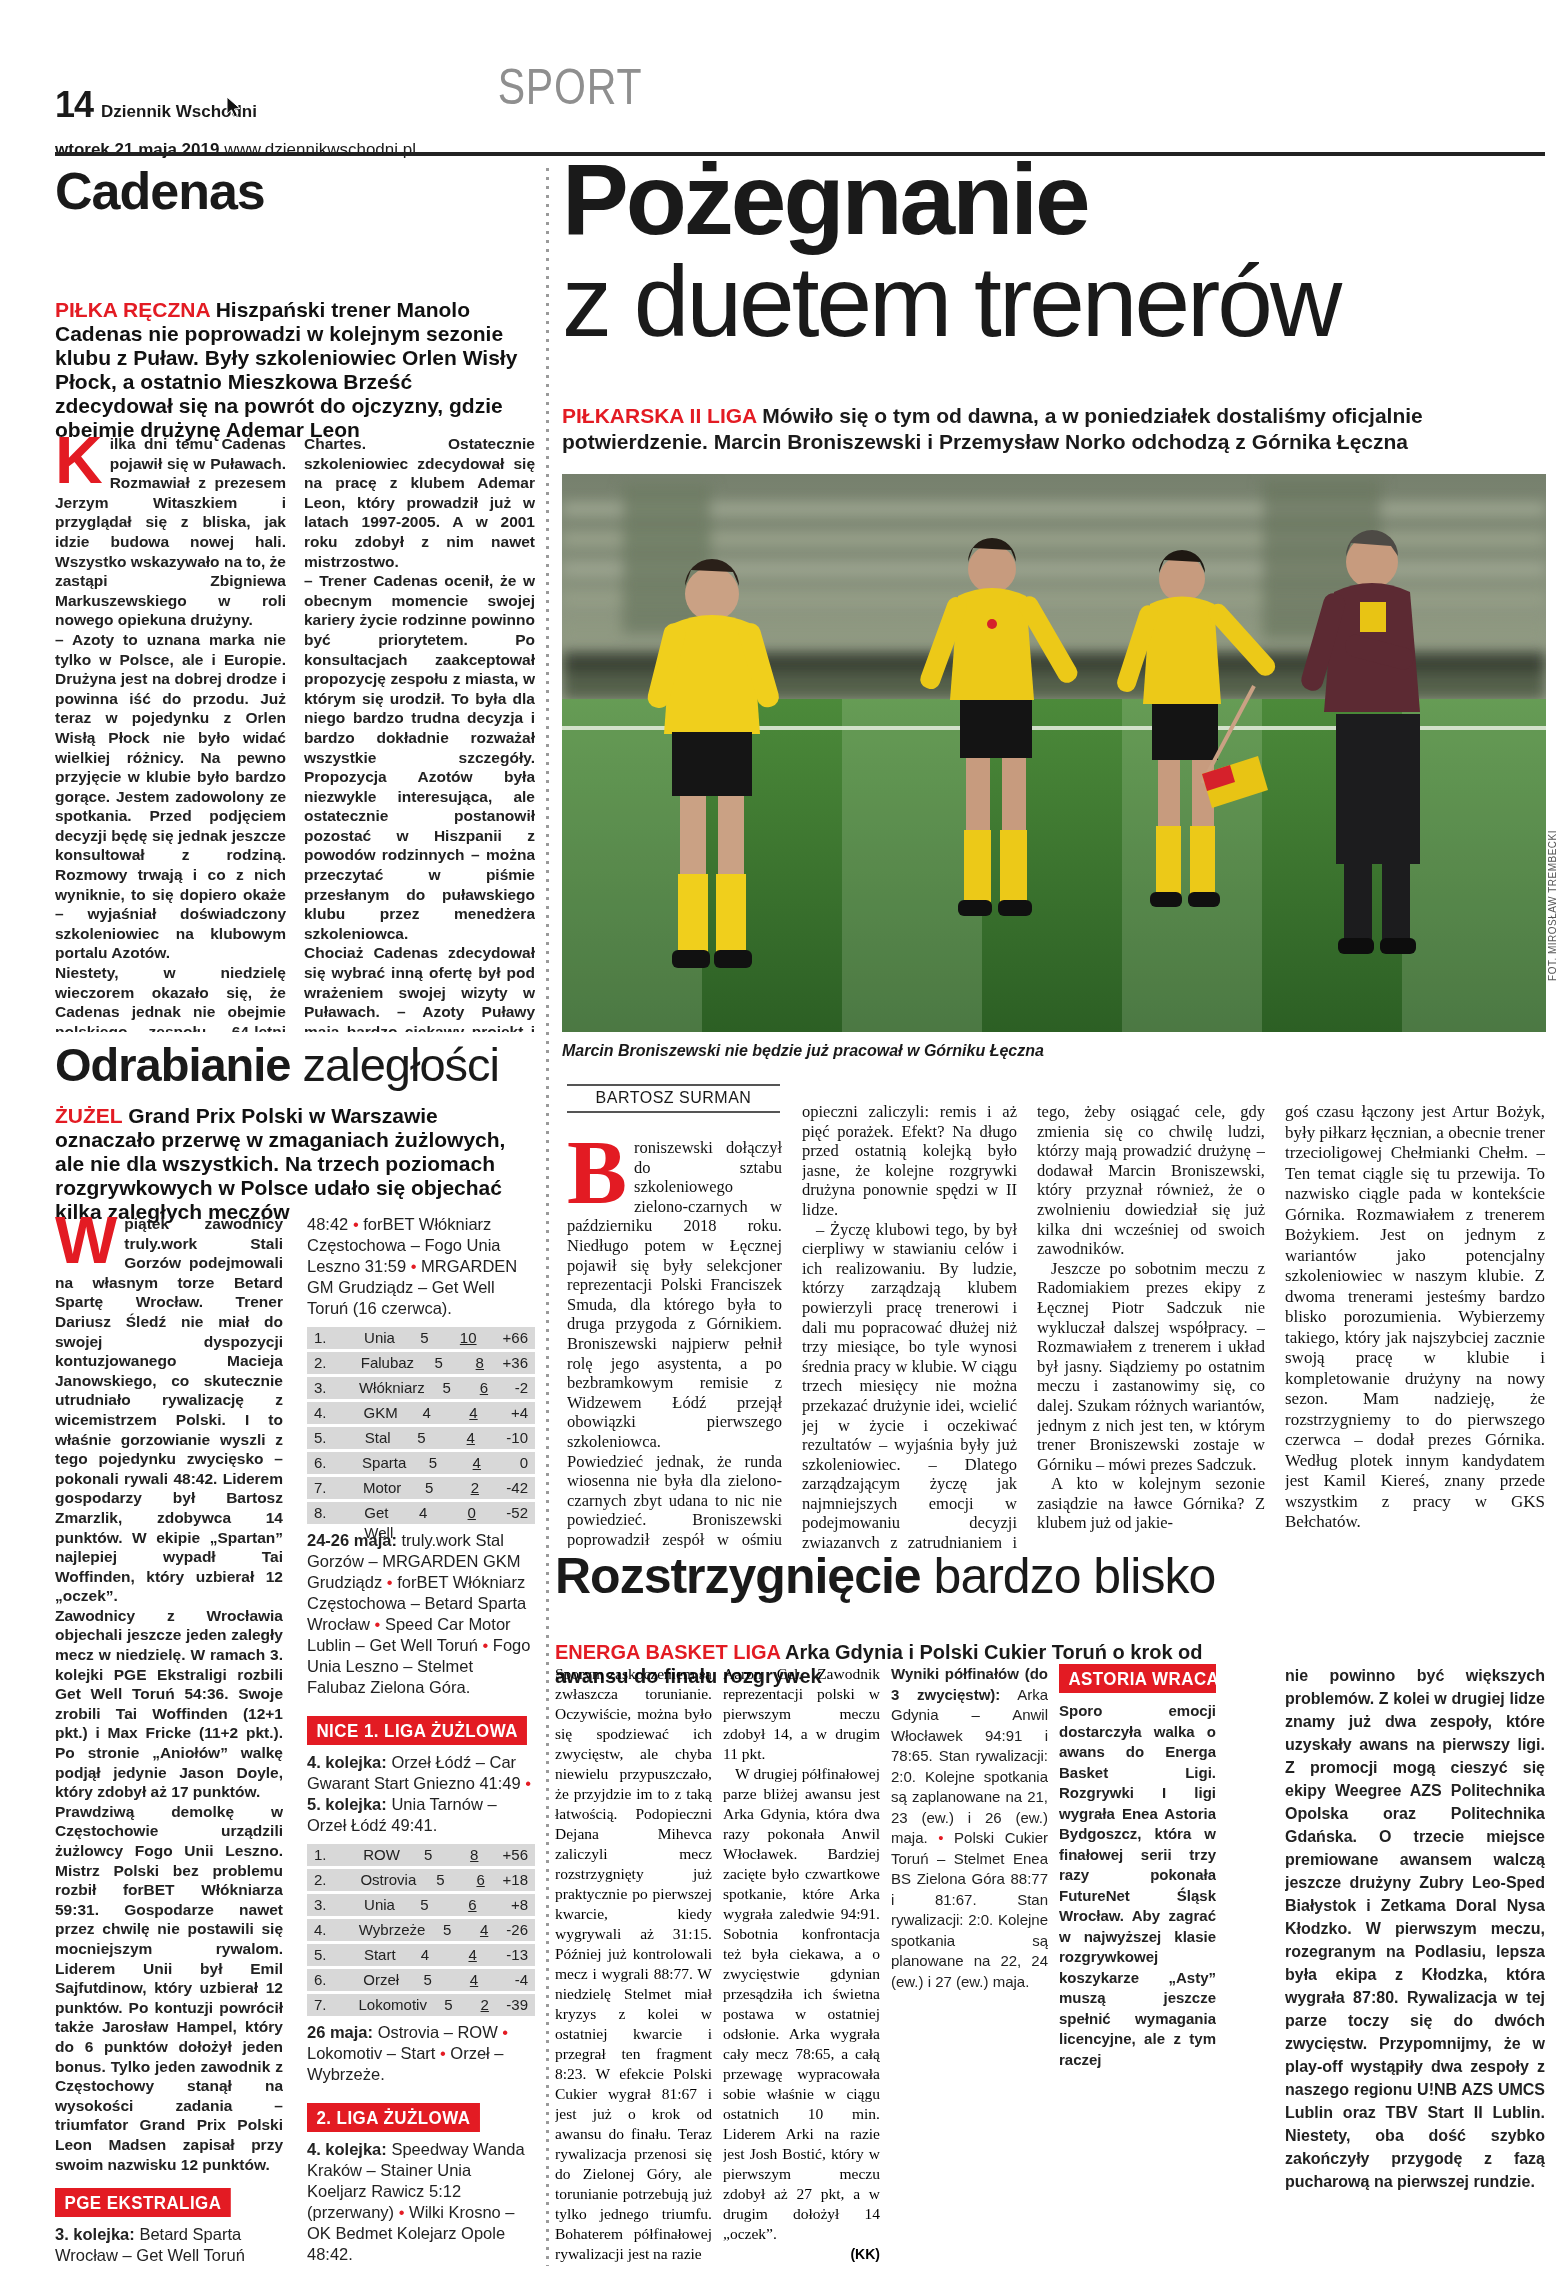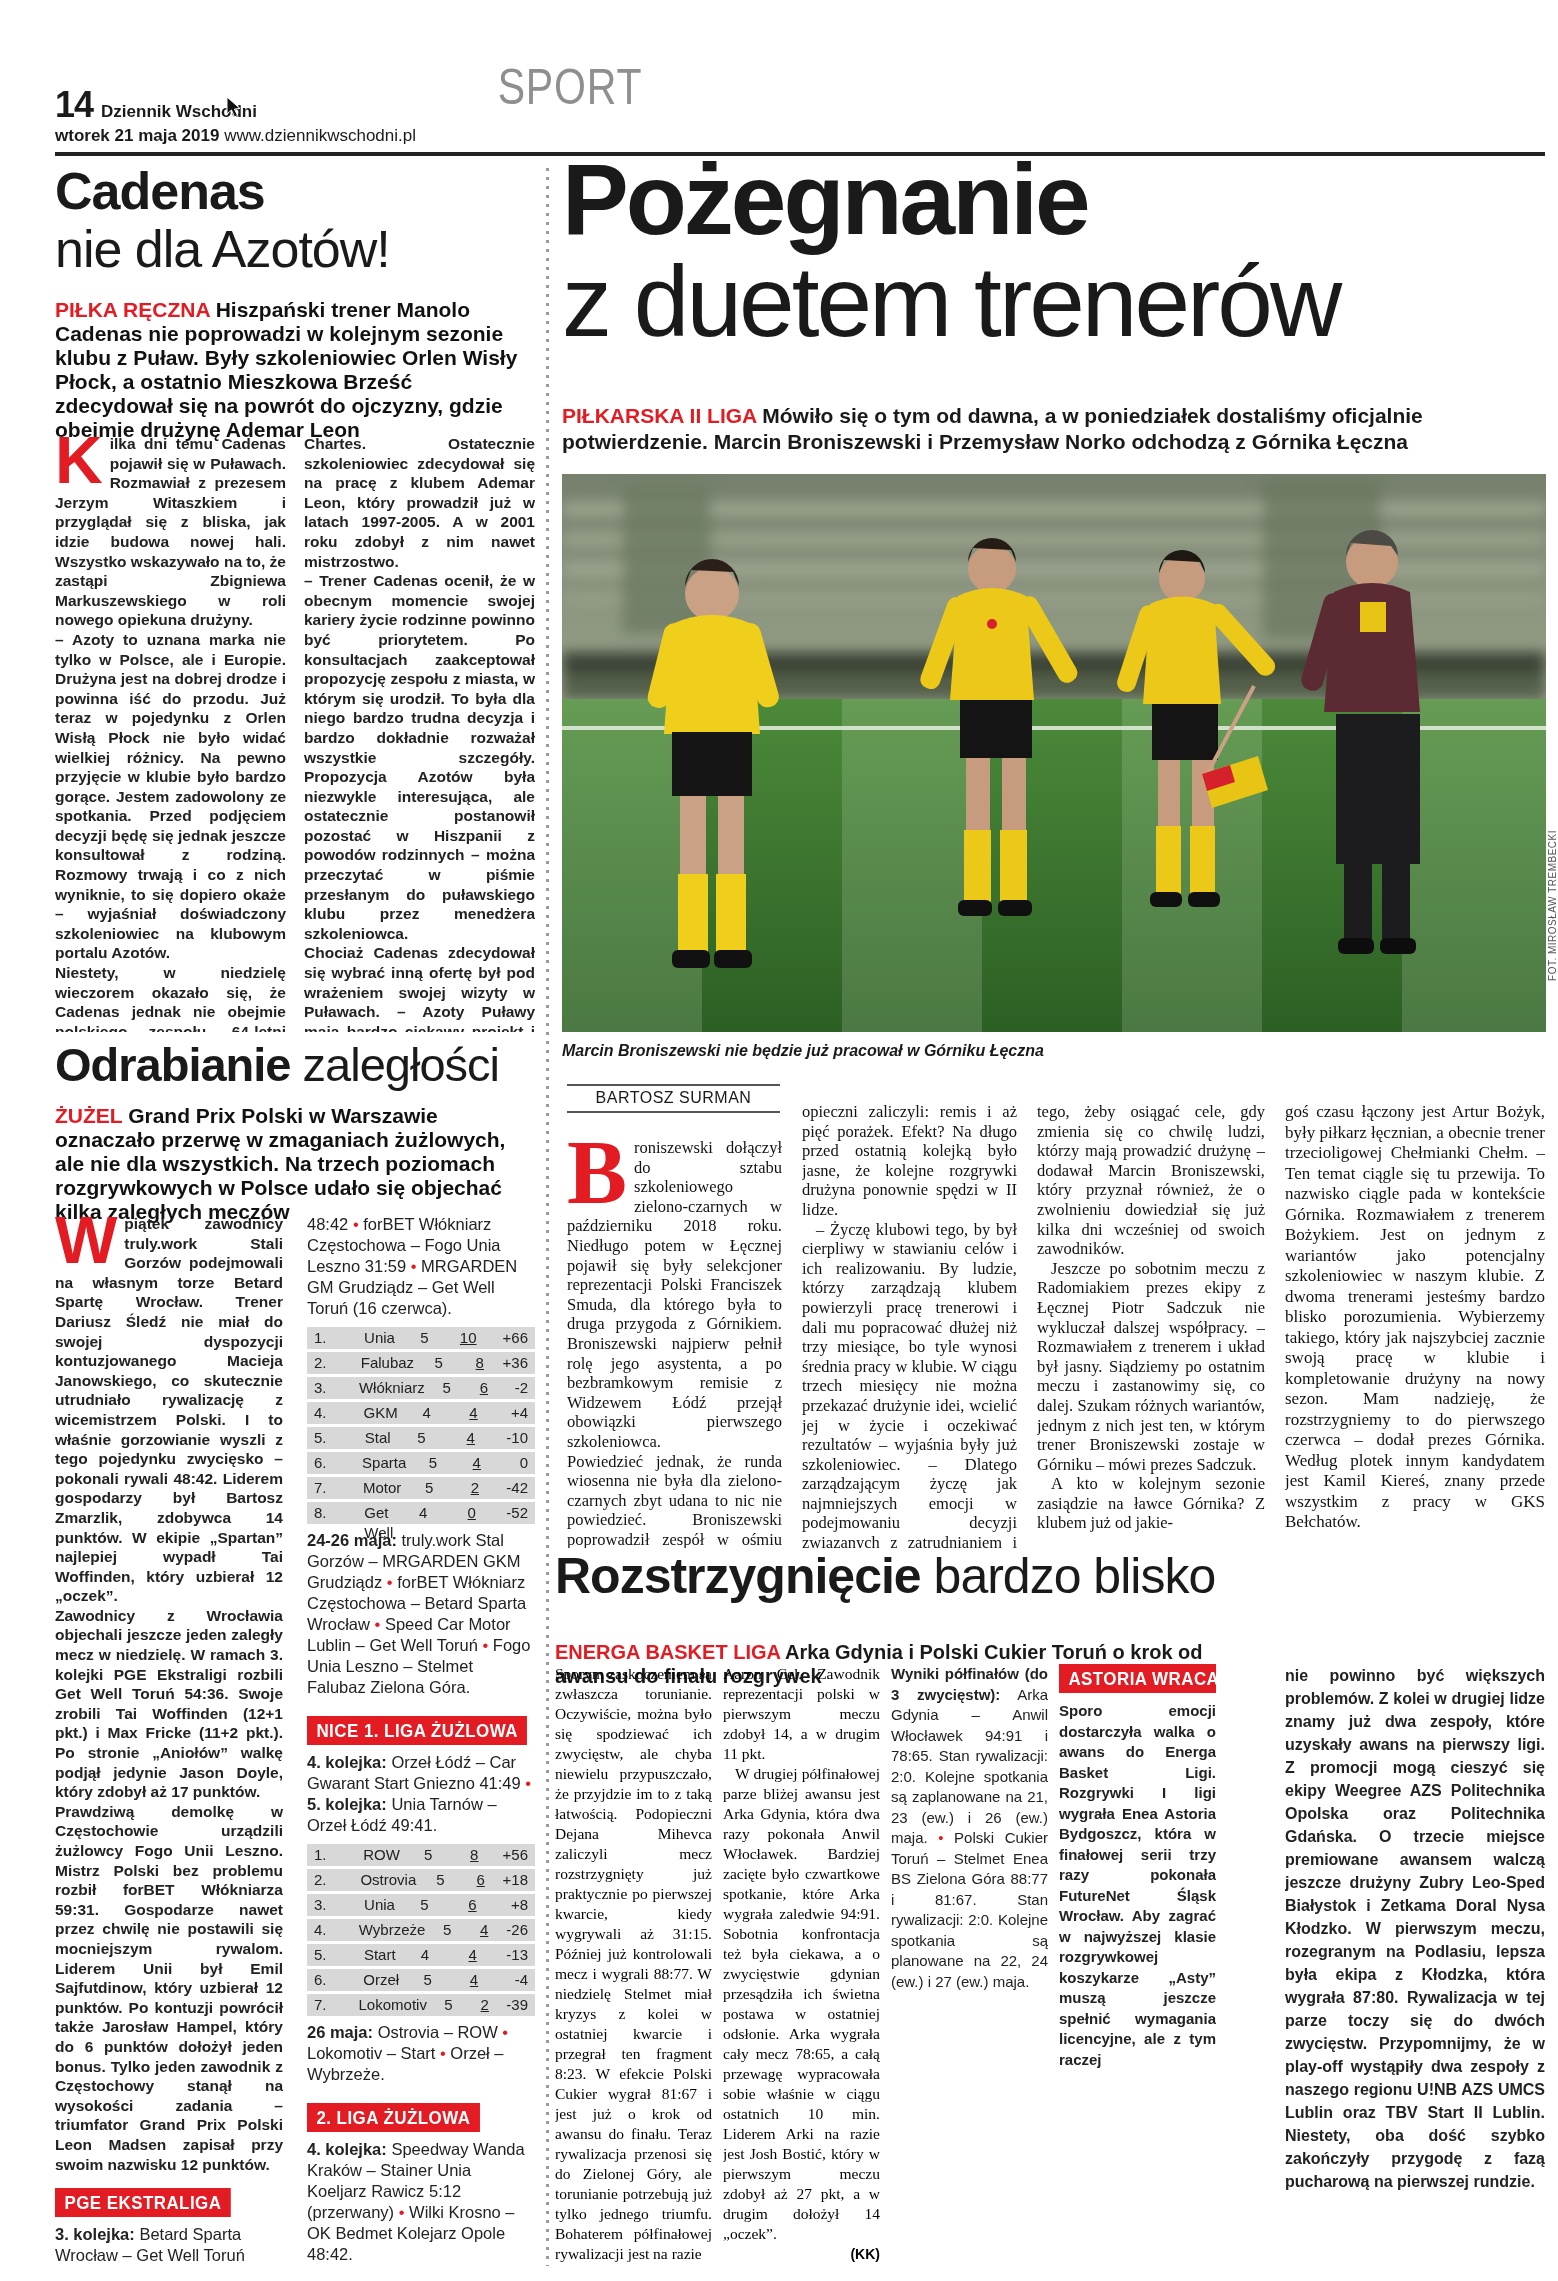--- a/index.html
+++ b/index.html
@@ -3,21 +3,21 @@
 <meta charset="utf-8">
 <style>
   html,body{margin:0;padding:0;background:#ffffff;}
   .page{position:relative;width:1558px;height:2281px;background:#fff;overflow:hidden;
         font-family:"Liberation Sans",sans-serif;color:#1a1a1a;}
   
   .masthead{position:absolute;left:55px;top:84px;}
   .mh-line1{display:flex;align-items:baseline;gap:8px;}
   .mh-num{font-size:36px;font-weight:bold;letter-spacing:-1px;}
   .mh-paper{font-size:17px;font-weight:bold;}
-  .mh-line2{font-size:17px;margin-top:0px;text-align:right;}
+  .mh-line2{font-size:17px;margin-top:14px;text-align:right;}
   .mh-date{font-weight:bold;}
   .mh-url{font-weight:normal;}
   .section-label{position:absolute;left:455px;top:58px;width:230px;text-align:center;
      font-size:50px;color:#8f8f8f;letter-spacing:1px;transform:scaleX(.82);transform-origin:center top;}
   .header-rule{position:absolute;left:55px;top:152px;width:1490px;height:4px;background:#222;}
   .vdots{position:absolute;left:546px;top:168px;width:3px;height:2098px;
      background:repeating-linear-gradient(to bottom,#9a9a9a 0 3px,transparent 3px 9px);}
   .cursor-icon{position:absolute;left:226px;top:96px;}
   
   .red{color:#e31b23;}
@@ -119,21 +119,20 @@
     <svg width="18" height="24" viewBox="0 0 18 24">
         <path d="M1 1 L1 18 L5.5 14 L8.5 21 L11.5 19.5 L8.5 13 L14 12.5 Z" fill="#111" stroke="#fff" stroke-width="1"></path>
       </svg>
   </div>
   <div class="section-label">SPORT</div>
   <div class="header-rule"></div>
   <div class="vdots"></div>
 
   <div class="hb-title">
     <div class="headline-bold">Cadenas</div>
-    <div class="headline-light">nie dla Azotów!</div>
   </div>
   <p class="lead hb-lead"><span class="kicker red">PIŁKA RĘCZNA</span> <span>Hiszpański trener Manolo Cadenas nie poprowadzi w kolejnym sezonie klubu z Puław. Były szkoleniowiec Orlen Wisły Płock, a ostatnio Mieszkowa Brześć zdecydował się na powrót do ojczyzny, gdzie obejmie drużynę Ademar Leon</span></p>
   <div class="sans-body hb-col1">
     <p><span class="dropcap dc3">K</span><span>ilka dni temu Cadenas pojawił się w Puławach. Rozmawiał z prezesem Jerzym Witaszkiem i przyglądał się z bliska, jak idzie budowa nowej hali. Wszystko wskazywało na to, że zastąpi Zbigniewa Markuszewskiego w roli nowego opiekuna drużyny.</span></p>
     <span><p>– Azoty to uznana marka nie tylko w Polsce, ale i Europie. Drużyna jest na dobrej drodze i powinna iść do przodu. Już teraz w pojedynku z Orlen Wisłą Płock nie było widać wielkiej różnicy. Na pewno przyjęcie w klubie było bardzo gorące. Jestem zadowolony ze spotkania. Przed podjęciem decyzji będę się jednak jeszcze konsultował z rodziną. Rozmowy trwają i co z nich wyniknie, to się dopiero okaże – wyjaśniał doświadczony szkoleniowiec na klubowym portalu Azotów.</p><p>Niestety, w niedzielę wieczorem okazało się, że Cadenas jednak nie obejmie polskiego zespołu. 64-letni trener wybierał spośród trzech propozycji. Mógł wrócić do ojczyzny, ale i wybrać się do Francji, bo jego usługami zainteresowany był beniaminek</p></span>
   </div>
   <div class="sans-body hb-col2">
       <p>Chartes. Ostatecznie szkoleniowiec zdecydował się na pracę z klubem Ademar Leon, który prowadził już w latach 1997-2005. A w 2001 roku zdobył z nim nawet mistrzostwo.</p>
       <p>– Trener Cadenas ocenił, że w obecnym momencie swojej kariery życie rodzinne powinno być priorytetem. Po konsultacjach zaakceptował propozycję zespołu z miasta, w którym się urodził. To była dla niego bardzo trudna decyzja i bardzo dokładnie rozważał wszystkie szczegóły. Propozycja Azotów była niezwykle interesująca, ale ostatecznie postanowił pozostać w Hiszpanii z powodów rodzinnych – można przeczytać w piśmie przesłanym do puławskiego klubu przez menedżera szkoleniowca.</p>
       <p>Chociaż Cadenas zdecydował się wybrać inną ofertę był pod wrażeniem swojej wizyty w Puławach. – Azoty Puławy mają bardzo ciekawy projekt i plan rozwoju. Wierzę, że będzie to jeden z ważniejszych klubów piłki ręcznej na mapie Europy – podsumował trener Cadenas.</p>

